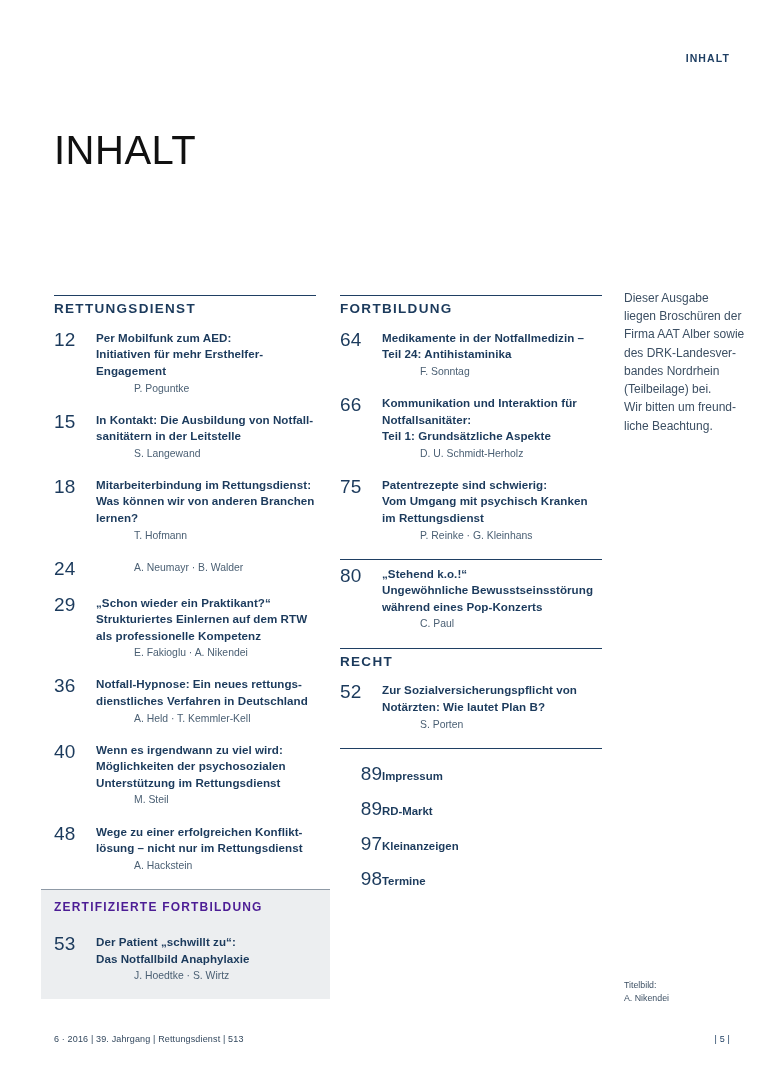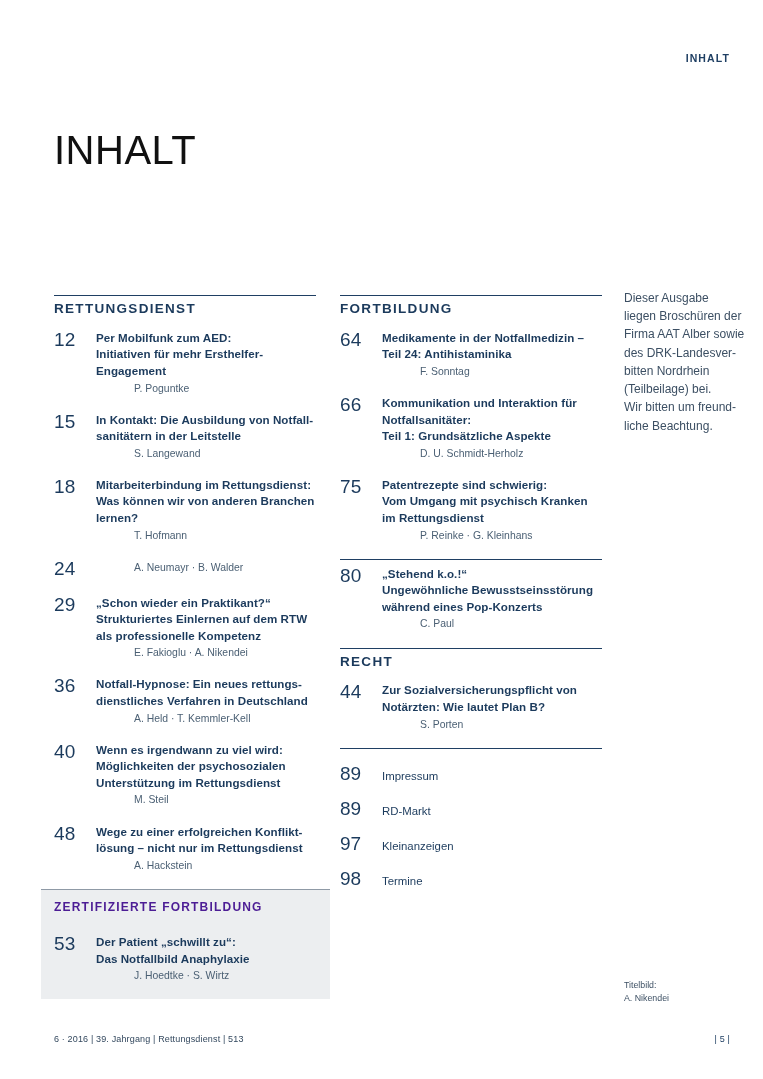--- a/index.html
+++ b/index.html
@@ -95,30 +95,31 @@
     line-height: 1.45;
     margin-top: 1px;
     padding-left: 38px;
   }
 
   
   .index-entry {
     display: flex;
     align-items: baseline;
     margin-bottom: 13px;
+    text-align: right;
   }
   .index-entry .pg {
     width: 42px;
     flex: 0 0 42px;
     font-size: 19px;
     color: #1b3a5c;
   }
   .index-entry .lbl {
     font-size: 11.4px;
-    font-weight: 400;
+    font-weight: 700;
     color: #1b3a5c;
   }
 
   
   .hl-block {
     background: #eceef0;
     padding: 11px 14px 16px 13px;
     margin-top: 8px;
     margin-left: -13px;
     width: 262px;
@@ -281,21 +282,21 @@
           <div class="body">
             <div class="ttl">„Stehend k.o.!“<br>Ungewöhnliche Bewusstseinsstörung<br>während eines Pop-Konzerts</div>
             <div class="aut">C. Paul</div>
           </div>
         </div>
       </div>
       <div class="section-block">
         <div class="rule"></div>
         <div class="section-head">RECHT</div>
         <div class="entry">
-          <div class="pg">44</div>
+          <div class="pg">52</div>
           <div class="body">
             <div class="ttl">Zur Sozialversicherungspflicht von<br>Notärzten: Wie lautet Plan B?</div>
             <div class="aut">S. Porten</div>
           </div>
         </div>
       </div>
     </div>
   <div id="right-index">
       <div class="rule" style="margin-bottom: 14px;"></div>
       <div class="index-entry">
@@ -315,21 +316,21 @@
         <div class="lbl">Termine</div>
       </div>
     </div>
 </div>
 
 <div class="col col-note side-note" id="side-note">
     <div>Dieser Ausgabe</div>
     <div>liegen Broschüren der</div>
     <div>Firma AAT Alber sowie</div>
     <div>des DRK-Landesver-</div>
-    <div>bitten Nordrhein</div>
+    <div>bandes Nordrhein</div>
     <div>(Teilbeilage) bei.</div>
     <div>Wir bitten um freund-</div>
     <div>liche Beachtung.</div>
   </div>
 
 <div class="cover-credit">
   <div>Titelbild:</div>
   <div>A. Nikendei</div>
 </div>
 

